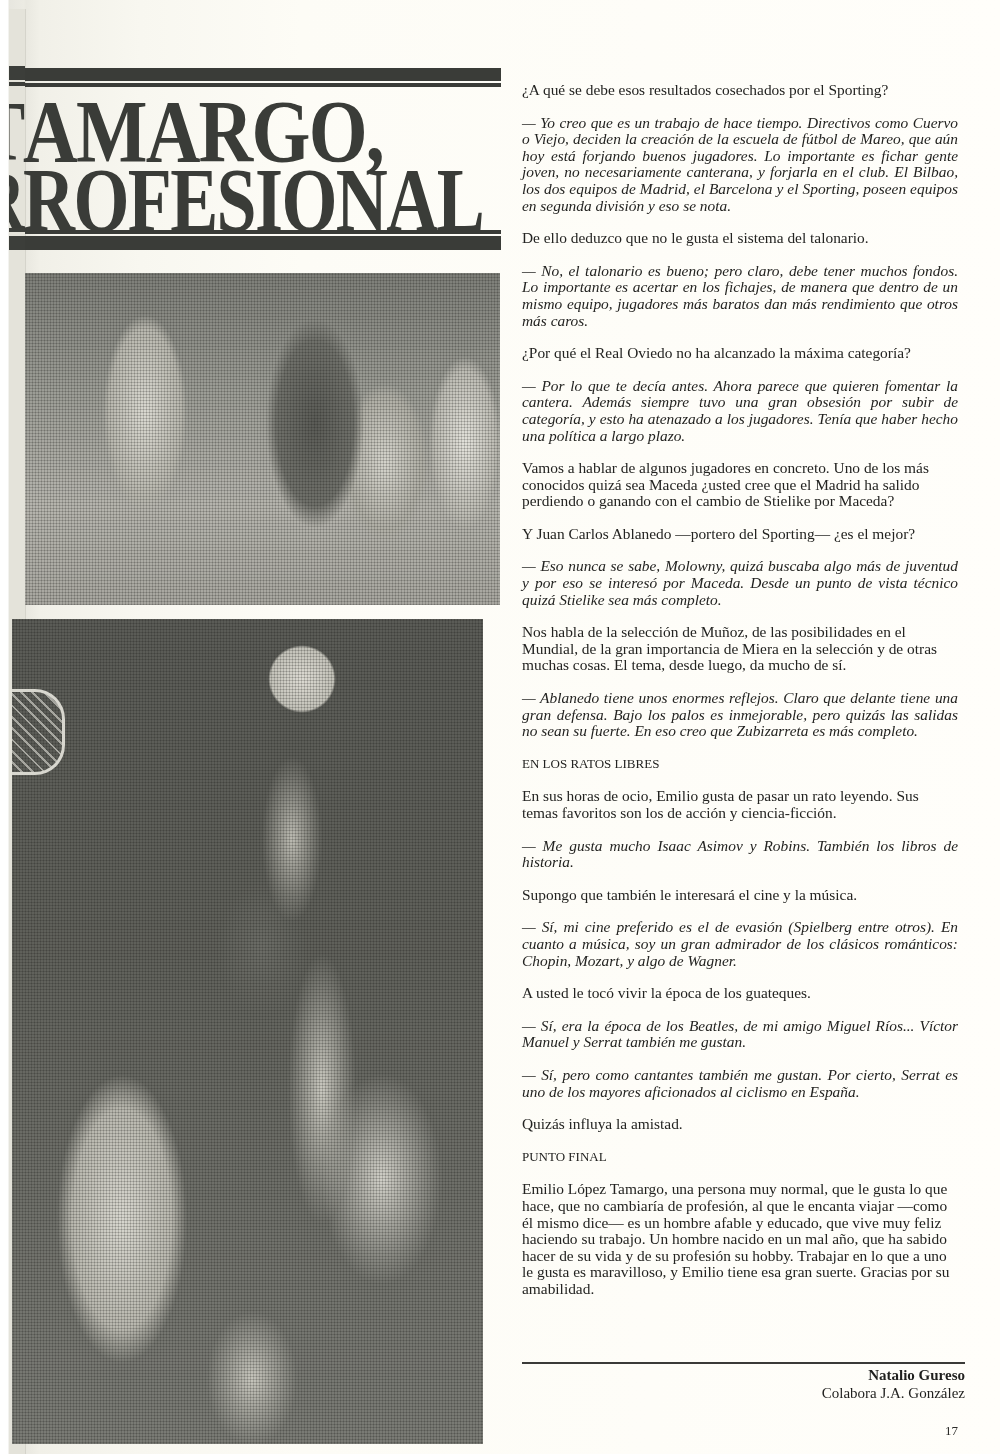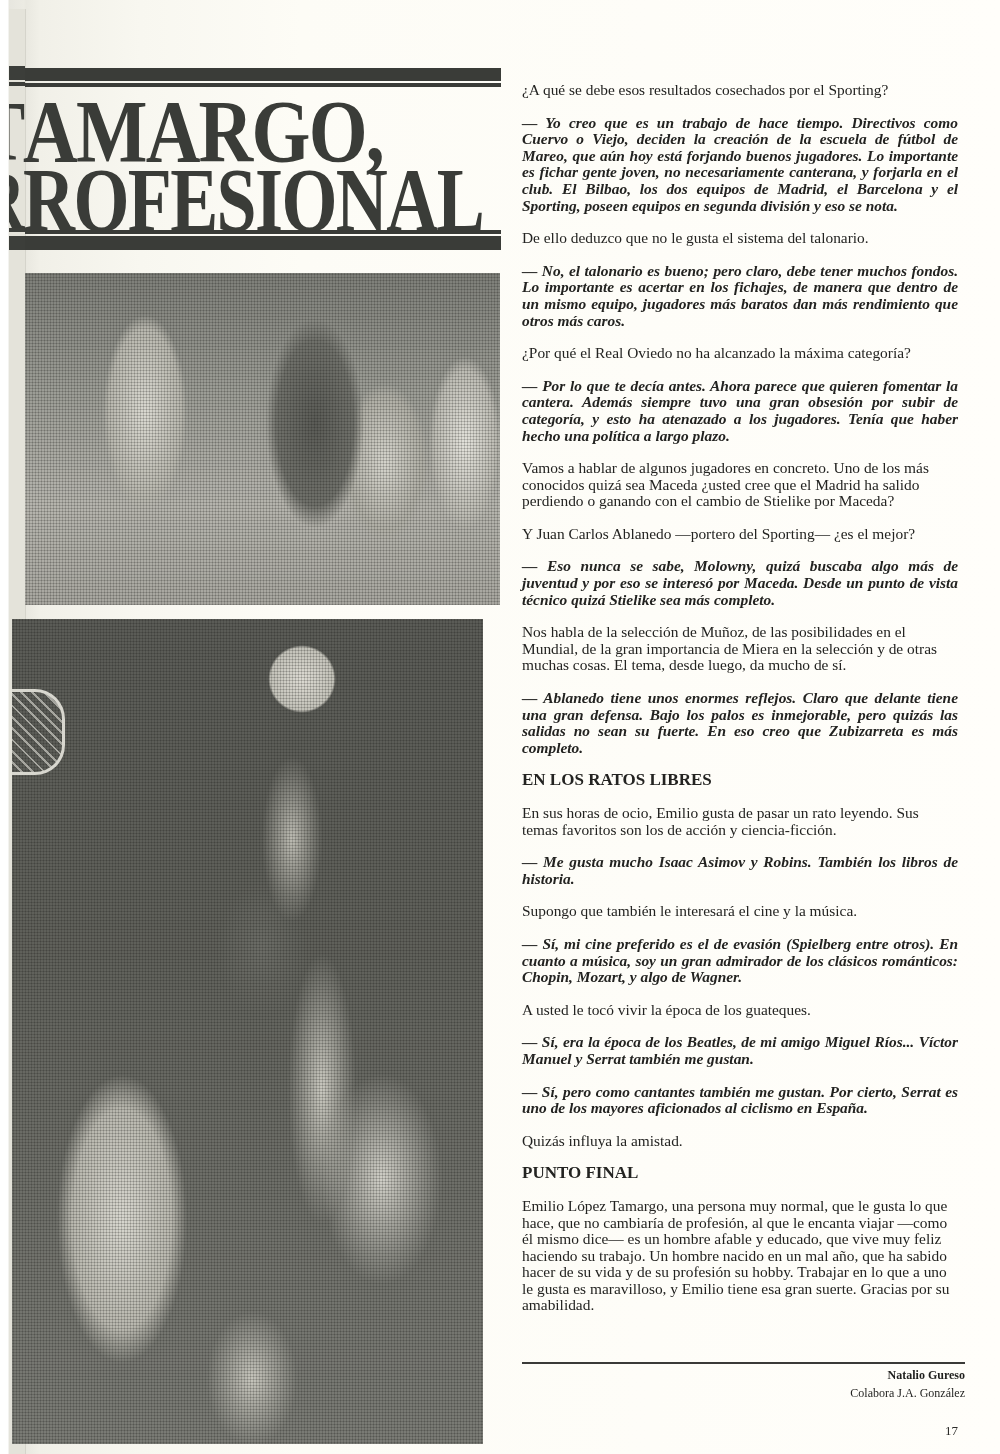--- a/index.html
+++ b/index.html
@@ -81,30 +81,30 @@
     z-index: 1;
   }
 
   
   .column {
     position: absolute; left: 522px; top: 66px; width: 436px;
     font-size: 15.4px; line-height: 16.6px; color: #232321;
   }
   .para { margin: 16px 0 16px 0; text-align: justify; }
   .para.q { text-align: left; }
-  .para.a { font-style: italic; font-weight: bold; }
-  .section-head { font-weight: 700; font-size: 17px; margin: 10px 0 16px 0; letter-spacing: 0; }
+  .para.a { font-style: italic; }
+  .section-head { font-weight: 400; font-size: 13px; margin: 10px 0 16px 0; letter-spacing: 0; }
 
   .footer-rule {
     position: absolute; left: 522px; top: 1362px; width: 443px; height: 0;
     border-top: 2px solid #3a3a38;
   }
   .byline {
     position: absolute; right: 35px; top: 1366px; text-align: right;
-    font-size: 12px; line-height: 18px;
+    font-size: 15px; line-height: 18px;
   }
   .byline .author { font-weight: 700; }
   .page-number {
     position: absolute; right: 42px; top: 1423px; font-size: 13px; color: #2a2a28;
   }
 </style>
 </head>
 <body>
 
 <div class="page-bg"></div>

